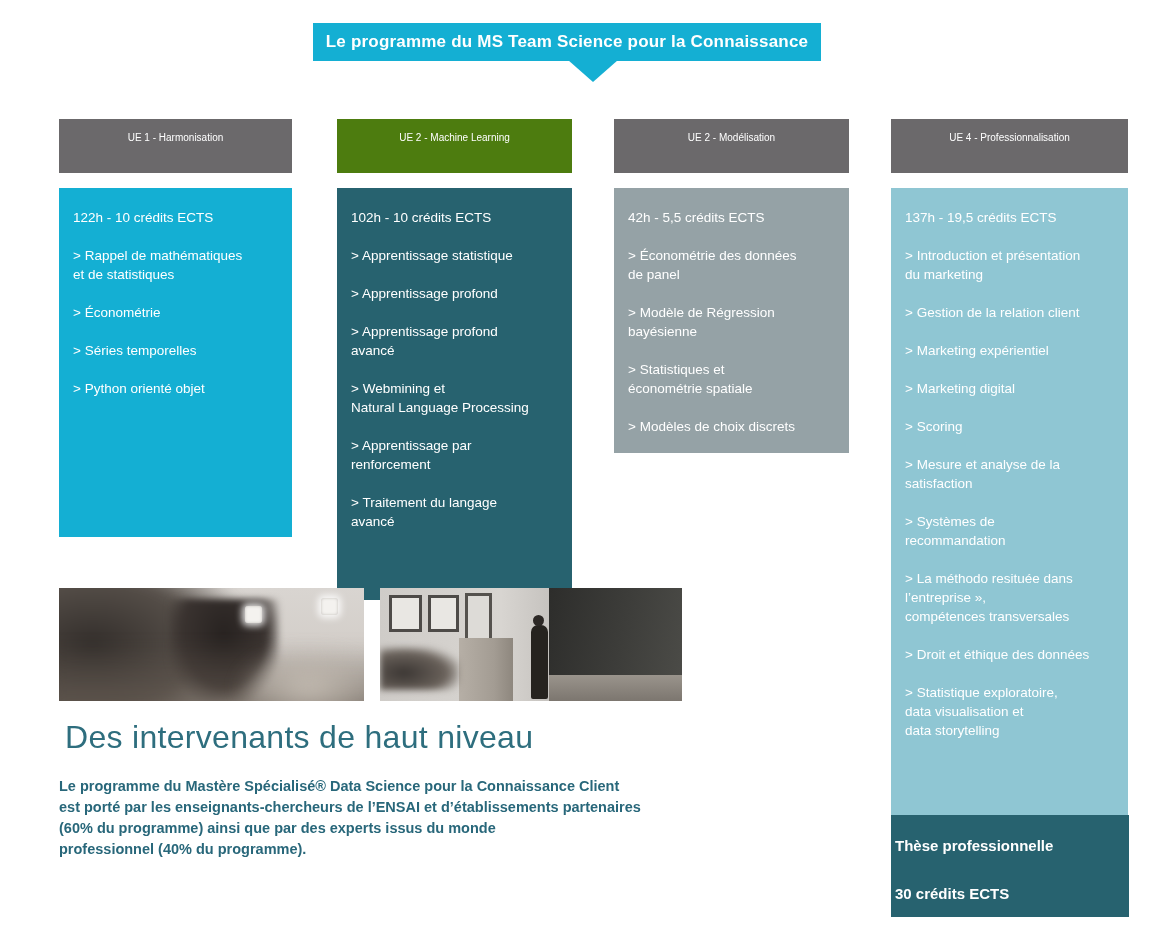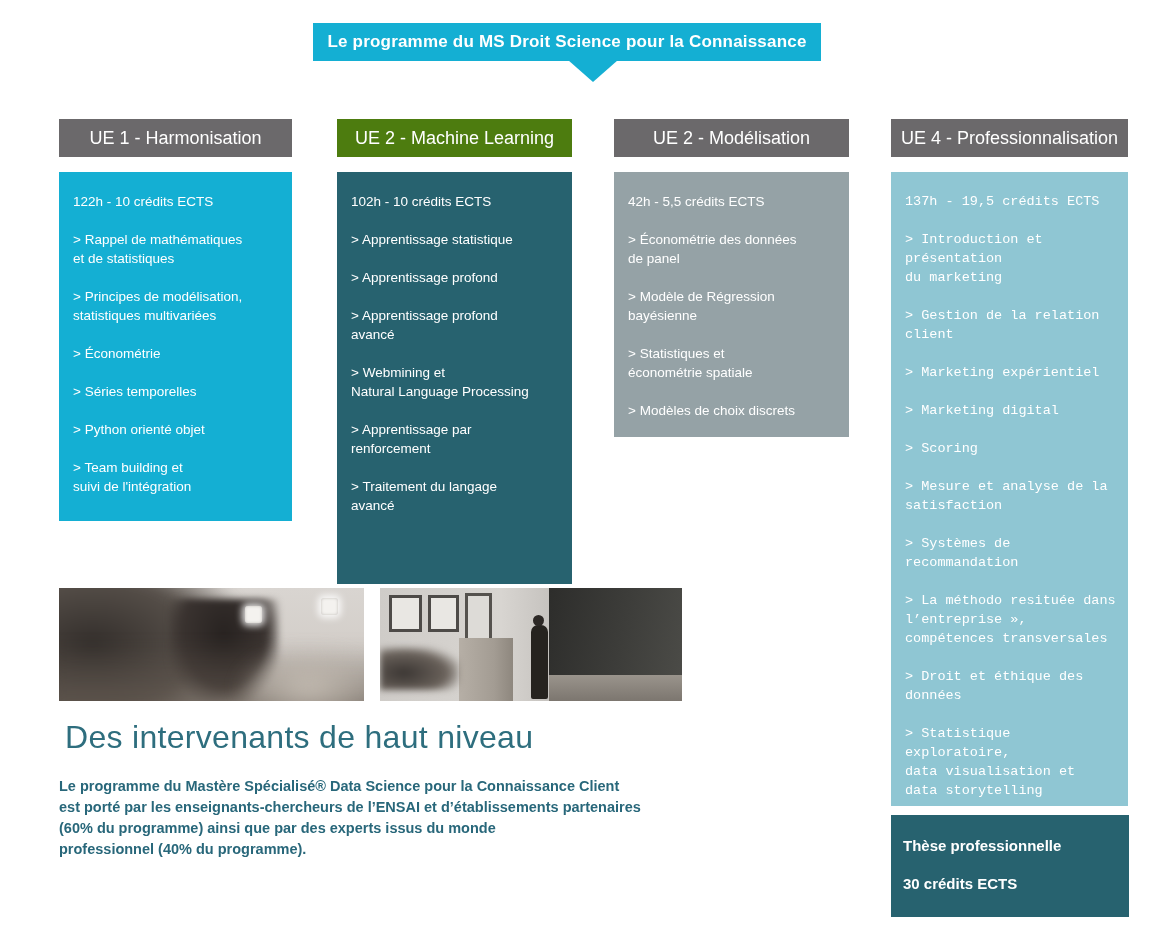--- a/index.html
+++ b/index.html
@@ -12,35 +12,35 @@
             color:#fff; font-size:17px; font-weight:600; line-height:38px; text-align:center; letter-spacing:.2px; }
   .banner-arrow { position:absolute; left:568px; top:60px; width:0; height:0;
             border-left:25px solid transparent; border-right:25px solid transparent; }
 
   
   .col { position:absolute; top:119px; }
   .col-1 { left:59px;  width:233px; }
   .col-2 { left:337px; width:235px; }
   .col-3 { left:614px; width:235px; }
   .col-4 { left:891px; width:237px; }
-  .col-header { height:38px; background:#6b696b; color:#fff; text-align:center;
-                font-size:18px; line-height:38px; font-weight:400; }
+  .col-header { height:54px; background:#6b696b; color:#fff; text-align:center;
+                font-size:10px; line-height:38px; font-weight:400; }
   .col-body { margin-top:15px; color:#fff; font-size:13.5px; line-height:19px;
               padding:20px 6px 0 14px; }
   .col-1 .col-body { height:349px; }
   .col-2 .col-body { height:412px; }
   .col-3 .col-body { height:265px; }
-  .col-4 .col-body { height:634px;font-family:Liberation Mono, monospace; }
+  .col-4 .col-body { height:634px; }
   .credits { white-space:pre; }
   .item { margin-top:19px; white-space:pre-line; }
 
   
   .thesis { position:absolute; left:891px; top:815px; width:238px; height:102px;
-            color:#fff; padding:21px 10px 0 12px; font-size:15px; font-weight:700; line-height:19px; }
-  .thesis-credits { margin-top:19px; }
+            color:#fff; padding:21px 10px 0 4px; font-size:15px; font-weight:700; line-height:19px; }
+  .thesis-credits { margin-top:29px; }
 
   
   .photo { position:absolute; top:588px; height:113px; overflow:hidden; }
   .photo1 { left:59px; width:305px;
             background:linear-gradient(180deg,#d9d5d1 0%,#d3cec9 55%,#c2bcb5 100%); }
   .photo2 { left:380px; width:302px;
             background:linear-gradient(90deg,#cfccc8 0%,#d8d5d1 40%,#c6c3bf 56%); }
   .photo div { position:absolute; }
   .wall-sq { width:17px; height:17px; background:#f4f2ef; border-radius:3px;
              box-shadow:0 0 7px 3px rgba(255,255,255,.85), inset 0 0 3px rgba(160,155,150,.6); }
@@ -73,37 +73,33 @@
   .section-heading { position:absolute; left:65px; top:719px; font-size:32px; font-weight:400;
              color:#2e6e7e; letter-spacing:.3px; white-space:pre; }
   .section-paragraph { position:absolute; left:59px; top:776px; width:700px;
              color:#28677a; font-size:14.5px; font-weight:700; line-height:21px; white-space:pre; }
 </style>
 </head>
 <body>
 
 <div class="page">
 
-  <div class="banner" style="background: rgb(20, 175, 211);">Le programme du MS Droit Science pour la Connaissance Client</div>
+  <div class="banner" style="background: rgb(20, 175, 211);">Le programme du MS Team Science pour la Connaissance Client</div>
   <div class="banner-arrow" style="border-top: 22px solid rgb(20, 175, 211);"></div>
 
   <section class="col col-1">
     <header class="col-header" style="background: rgb(107, 105, 107);">UE 1 - Harmonisation</header>
     <div class="col-body" style="background: rgb(20, 175, 211);">
       <div class="credits">122h - 10 crédits ECTS</div>
       <div>
           <div class="item">&gt; Rappel de mathématiques
 et de statistiques</div>
-          <div class="item">&gt; Principes de modélisation,
-statistiques multivariées</div>
           <div class="item">&gt; Économétrie</div>
           <div class="item">&gt; Séries temporelles</div>
           <div class="item">&gt; Python orienté objet</div>
-          <div class="item">&gt; Team building et
-suivi de l'intégration</div>
         </div>
     </div>
   </section>
 
   <section class="col col-2">
     <header class="col-header" style="background: #4d7c0f;">UE 2 -  Machine Learning</header>
     <div class="col-body" style="background: rgb(39, 98, 111);">
       <div class="credits">102h - 10 crédits ECTS</div>
       <div>
           <div class="item">&gt; Apprentissage statistique</div>

